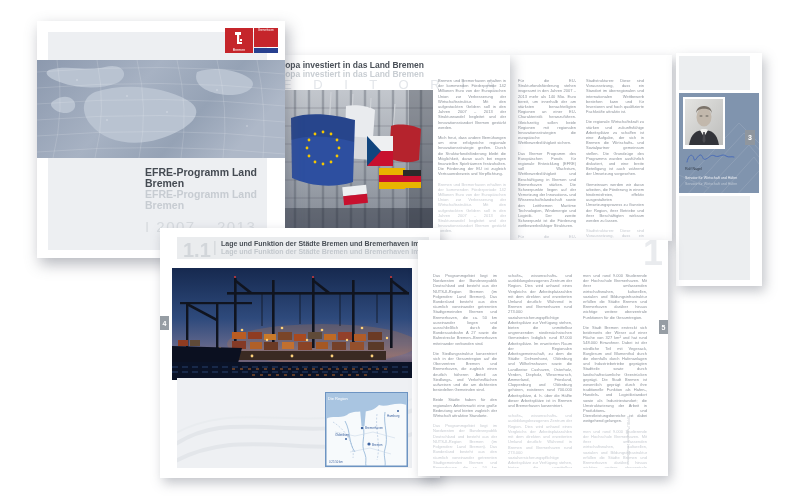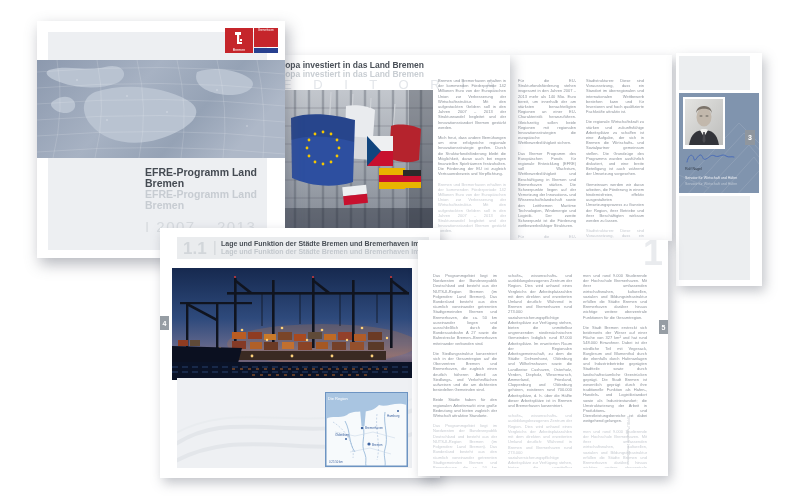--- a/index.html
+++ b/index.html
@@ -43,21 +43,21 @@
   #ppage .sig{position:absolute;left:5px;top:57px;}
   #ppage .nm{position:absolute;left:6px;top:74px;font-size:3.6px;color:#2e3745;}
   #ppage .r1{position:absolute;left:6px;top:83px;font-size:3.6px;color:#eef1f6;}
   #ppage .r2{position:absolute;left:6px;top:89px;font-size:3.6px;color:rgba(255,255,255,.45);}
   .tab{position:absolute;background:#8f969e;color:#fff;font-size:7px;font-weight:bold;
        display:flex;align-items:center;justify-content:center;}
   #tab3{left:69px;top:77px;width:10px;height:15px;}
   
   #secleft{left:160px;top:228px;width:280px;height:250px;z-index:4;}
   #secleft .hdr{position:absolute;left:17px;top:9px;width:252px;height:22px;background:#eaecee;}
-  .sec-num{position:absolute;left:6px;top:2px;font-size:17px;font-weight:bold;color:#d2d6da;}
+  .sec-num{position:absolute;left:6px;top:2px;font-size:20px;font-weight:bold;color:#d2d6da;}
   .sec-div{position:absolute;left:36px;top:2px;font-size:14px;color:#d2d6da;}
   .sec-titles{position:absolute;left:44px;top:3px;line-height:7.6px;}
   .sec-t1{font-size:7px;font-weight:bold;color:#4a5057;white-space:nowrap;}
   .sec-t2{font-size:7px;font-weight:bold;color:#c3c8cd;white-space:nowrap;}
   #secleft .photo{position:absolute;left:12px;top:40px;width:240px;height:112px;}
   #tab4{left:0;top:88px;width:9px;height:14px;background:#969da4;}
   #secleft .gpanel{position:absolute;left:17px;top:150px;width:235px;height:90px;background:#eef0f3;overflow:hidden;}
   #secleft .map{position:absolute;left:148px;top:14px;width:83px;height:75px;}
   
   #secright{left:418px;top:240px;width:250px;height:236px;z-index:5;}

